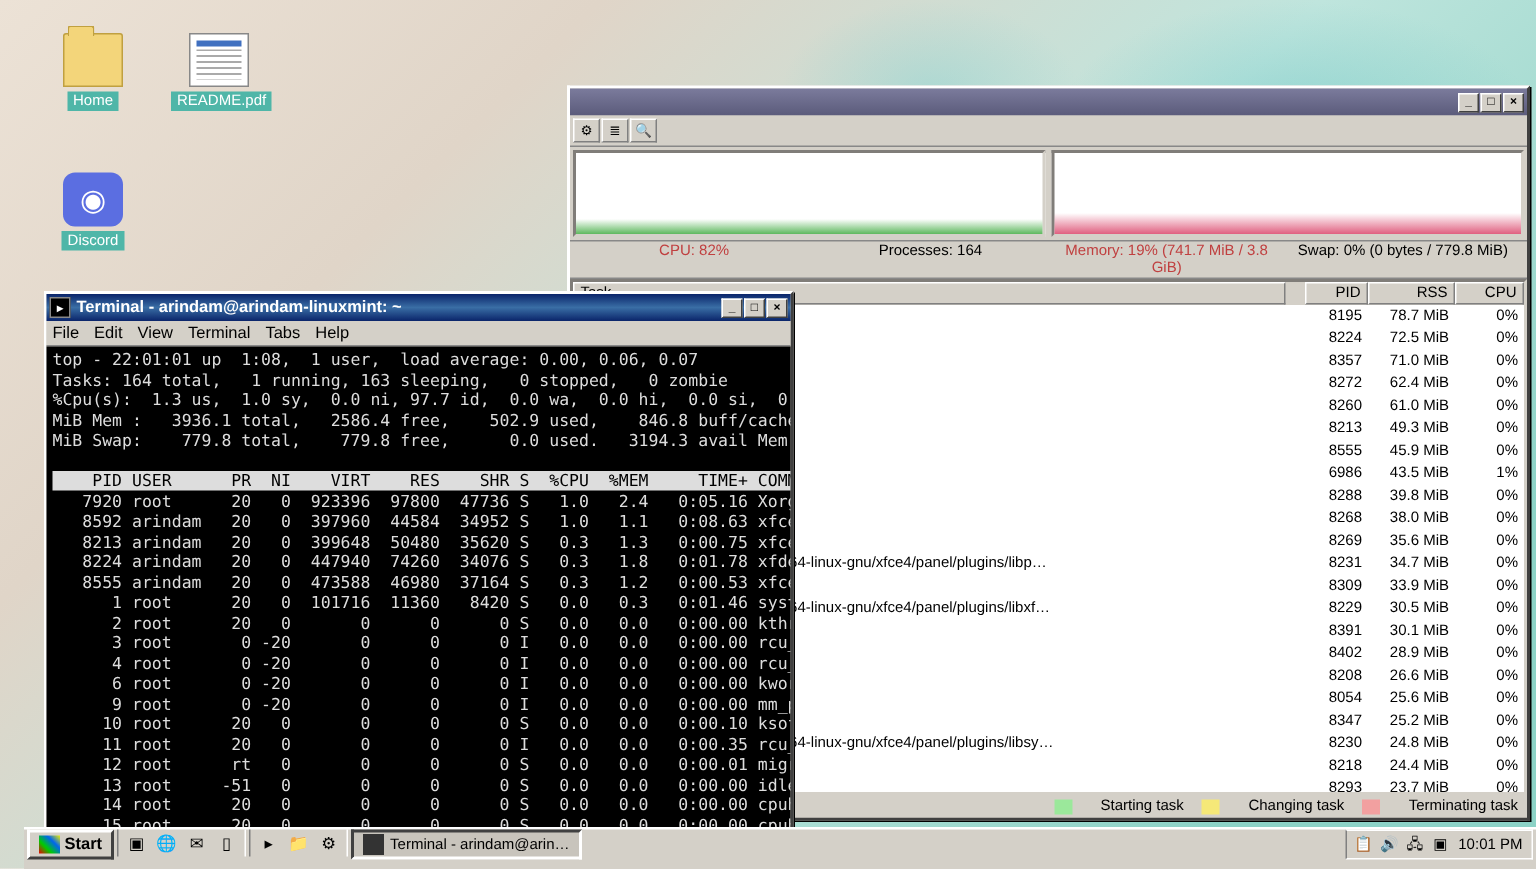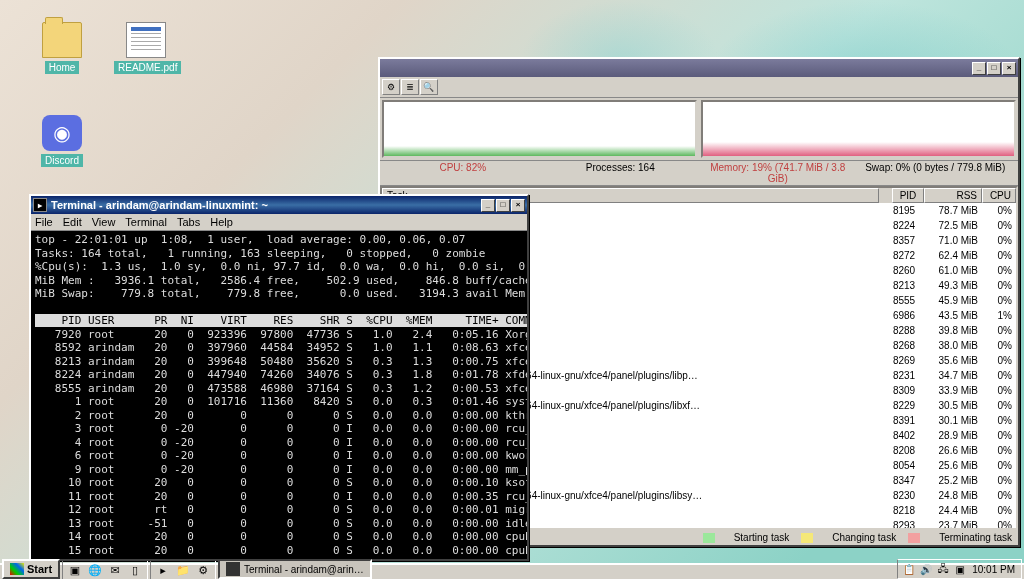--- a/index.html
+++ b/index.html
@@ -50,29 +50,29 @@
 .graph.cpu::after{content:"";position:absolute;bottom:0;left:0;right:0;height:10px;background:linear-gradient(to top,#5eb85e, transparent);}
 .graph.mem::after{content:"";position:absolute;bottom:0;left:0;right:0;height:14px;background:linear-gradient(to top,#e06080, transparent);}
 .tm-stats{display:flex;background:#d4d0c8;font-size:10px;padding:1px 4px;border-top:1px solid #888;border-bottom:1px solid #888;}
 .tm-stats > div{flex:1;text-align:center;}
 .tm-stats .red{color:#c04040;}
 .tm-list{background:#fff;height:344px;overflow:auto;font-size:10px;border:2px inset #d4d0c8;}
 .tm-head{display:flex;background:#d4d0c8;position:sticky;top:0;}
 .tm-head div{border:1px solid #808080;border-top-color:#fff;border-left-color:#fff;padding:1px 4px;font-size:10px;}
 .tm-row{display:flex;padding:0 4px;line-height:15px;}
 .c-task{flex:1;overflow:hidden;white-space:nowrap;text-overflow:ellipsis;}
-.c-pid{width:32px;text-align:center;margin-left:13px;}
+.c-pid{width:42px;text-align:right;margin-left:13px;}
 .c-rss{width:58px;text-align:right;}
-.c-cpu{width:34px;text-align:right;}
+.c-cpu{width:46px;text-align:right;}
 .tm-legend{background:#d4d0c8;font-size:10px;padding:2px 6px;display:flex;justify-content:flex-end;gap:12px;}
 .lg{display:flex;align-items:center;gap:19px;}
 .sw{width:12px;height:10px;}
 
 
-.taskbar{position:absolute;left:0;right:0;bottom:0;height:16px;background:#d4d0c8;border-top:2px solid #fff;display:flex;align-items:flex-end;padding:0 2px;gap:2px;}
+.taskbar{position:absolute;left:16px;right:0;bottom:0;height:28px;background:#d4d0c8;border-top:2px solid #fff;display:flex;align-items:flex-start;padding:0 2px;gap:2px;}
 .start-btn{height:20px;padding:0 6px;background:#d4d0c8;border:2px solid #fff;border-right-color:#404040;border-bottom-color:#404040;font-weight:bold;font-size:11px;display:flex;align-items:center;cursor:pointer;}
 .start-btn .flag{width:14px;height:12px;background:linear-gradient(45deg,#e00,#0c0,#06e,#ee0);margin-right:3px;}
 .ql{display:flex;padding:0 2px;border-left:1px solid #808080;border-right:1px solid #fff;}
 .ql-icon{width:18px;height:18px;margin:0 1px;display:flex;align-items:center;justify-content:center;font-size:11px;cursor:pointer;}
 .task-btn{height:20px;padding:0 6px;background:#d4d0c8;border:2px solid #fff;border-right-color:#404040;border-bottom-color:#404040;font-size:10px;display:flex;align-items:center;cursor:pointer;min-width:150px;}
 .task-btn.active{border:2px solid #404040;border-right-color:#fff;border-bottom-color:#fff;background:#c8c4bc;}
 .task-btn .ti{width:14px;height:14px;margin-right:4px;background:#333;}
 .tray{margin-left:auto;display:flex;align-items:center;border:1px solid #808080;border-top-color:#fff;border-left-color:#808080;border-right-color:#fff;border-bottom-color:#fff;padding:1px 4px;height:20px;gap:3px;}
 .tray .tri{width:14px;height:14px;display:flex;align-items:center;justify-content:center;font-size:10px;}
 .clock{font-size:10px;padding:0 2px;}

